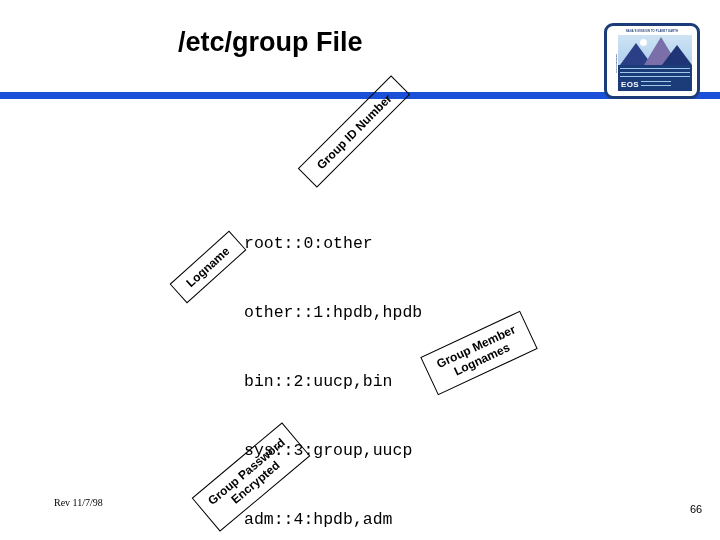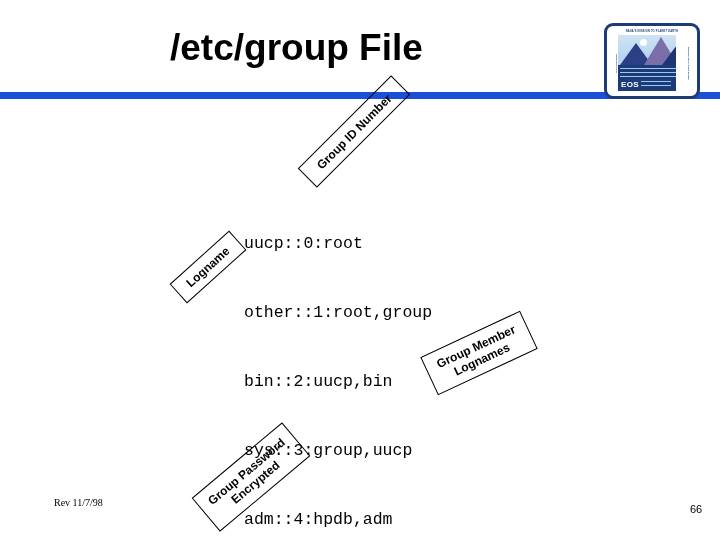--- a/index.html
+++ b/index.html
@@ -16,24 +16,24 @@
   #slide {
     position: relative;
     width: 720px;
     height: 540px;
     background: #ffffff;
   }
 
   
   #slide-title {
     position: absolute;
-    left: 170px;
+    left: 178px;
     top: 27px;
     font-family: "Liberation Sans", sans-serif;
-    font-size: 37px;
+    font-size: 27px;
     font-weight: bold;
     color: #000000;
     letter-spacing: 0px;
     white-space: nowrap;
   }
 
   
   #title-rule {
     position: absolute;
     left: 0px;
@@ -104,21 +104,21 @@
     right: -12px;
     top: 33px;
     width: 36px;
     text-align: center;
     transform: rotate(90deg);
   }
   .logo-scene {
     position: absolute;
     left: 8px;
     top: 6px;
-    width: 58px;
+    width: 74px;
     height: 56px;
     background: #bcd7ef;
     overflow: hidden;
     text-align: center;
   }
   .logo-sky {
     position: absolute; left: 0; top: 0; width: 100%; height: 26px;
     background: linear-gradient(#cfe3f4, #b3d2ee);
   }
   .logo-sun {
@@ -291,22 +291,22 @@
           <div class="logo-wave" style="top:11px"></div>
           <div class="logo-eos-word">EOS</div>
           <div class="logo-eos-rule"></div>
         </div>
       </div>
       <div class="logo-bottomtext">EARTH OBSERVING SYSTEM</div>
     </div>
   </div>
 
   <div id="file-listing">
-    <div class="line">uucp::0:root</div>
-    <div class="line">other::1:root,group</div>
+    <div class="line">root::0:other</div>
+    <div class="line">other::1:hpdb,hpdb</div>
     <div class="line">bin::2:uucp,bin</div>
     <div class="line">sys::3:group,uucp</div>
     <div class="line">adm::4:hpdb,adm</div>
     
     
     
     
     
     
   </div>

